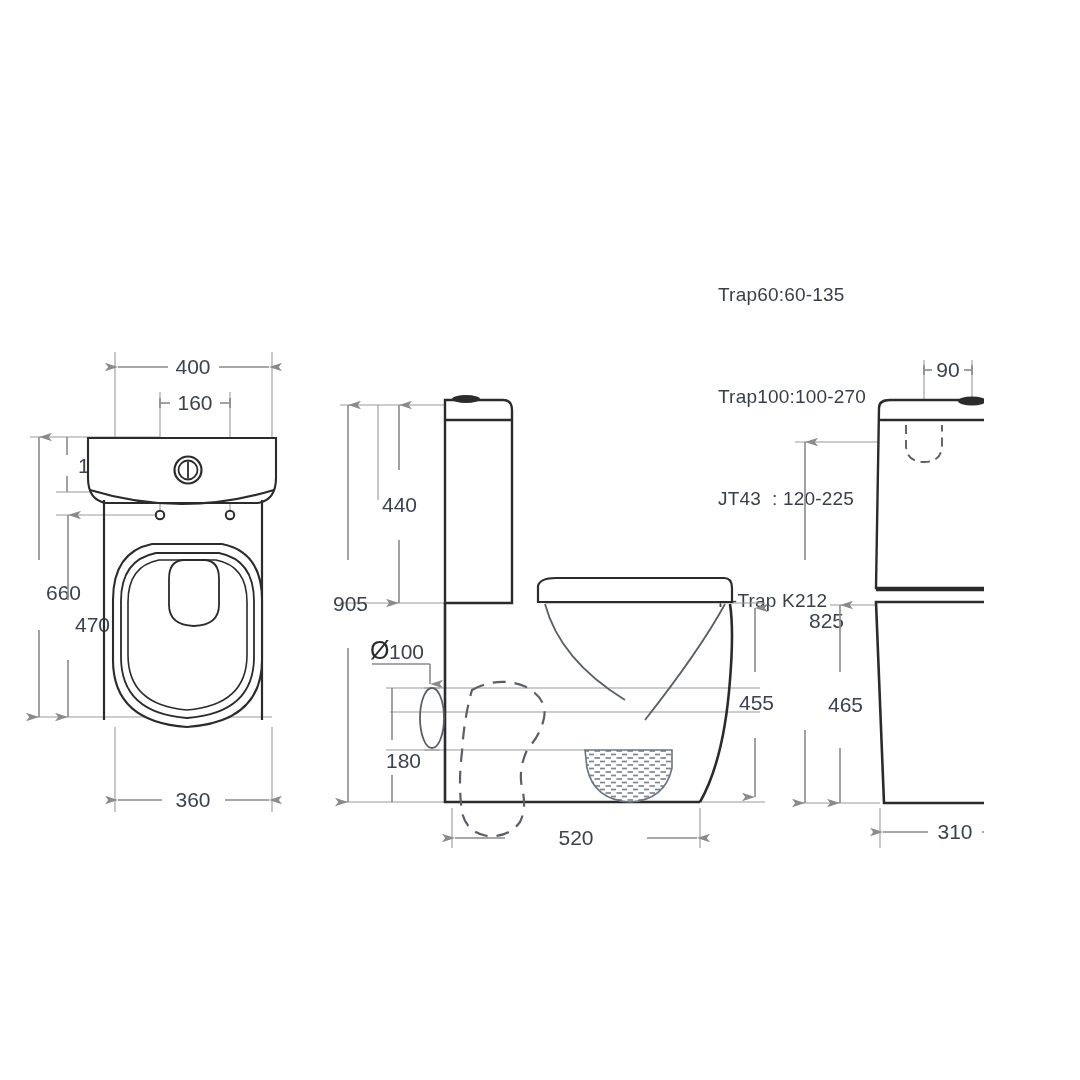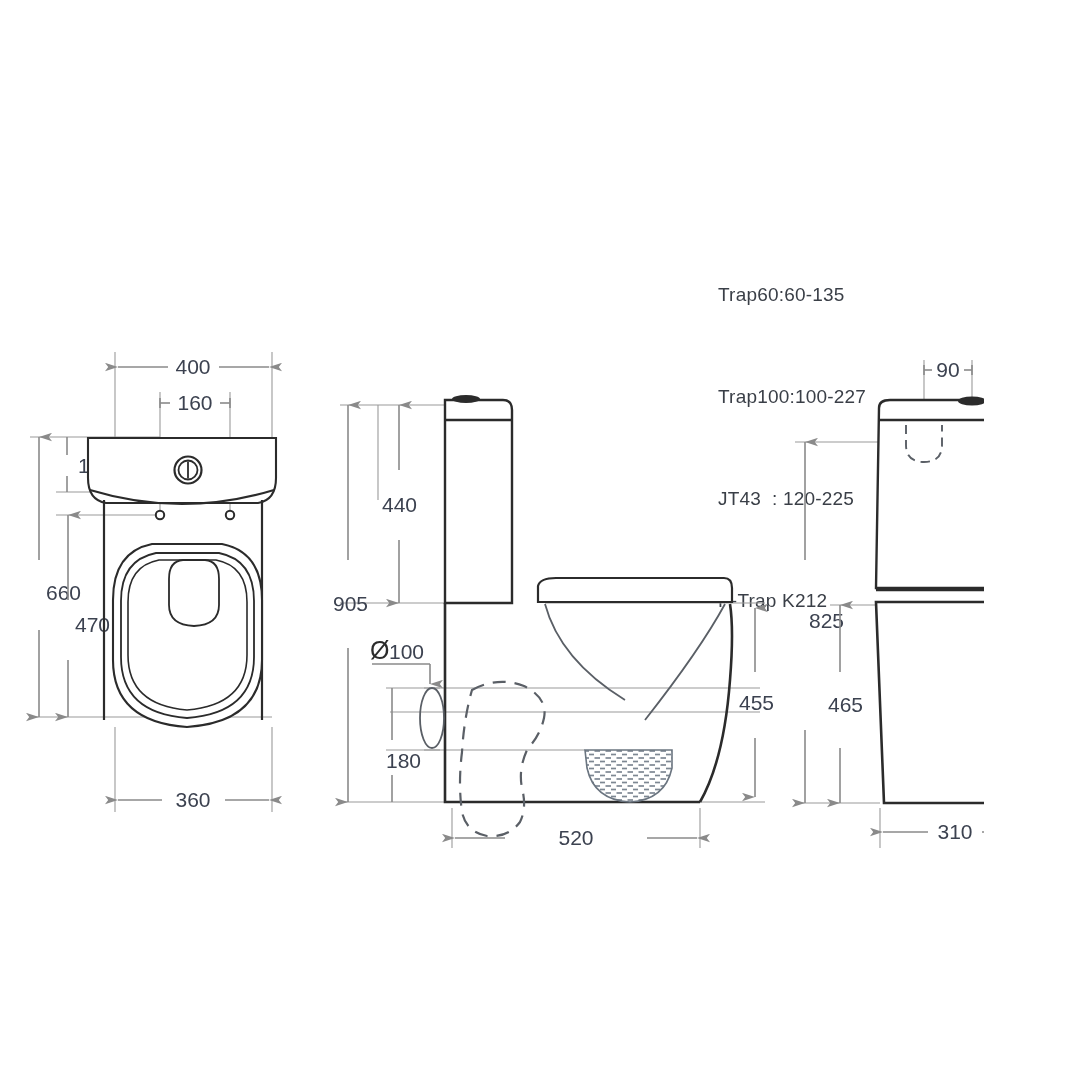--- a/index.html
+++ b/index.html
@@ -35,21 +35,21 @@
   .note-line { display: block; }
   
 </style>
 </head>
 <body>
 
 <div id="page">
 
   <div class="notes">
     <span class="note-line">Trap60:60-135</span>
-    <span class="note-line">Trap100:100-227</span>
+    <span class="note-line">Trap100:100-270</span>
     <span class="note-line">JT43  : 120-225</span>
     <span class="note-line">P-Trap K212</span>
   </div>
 
   <svg id="drawing" viewBox="0 0 1080 1080">
     <defs>
       <marker id="arrIn" markerWidth="14" markerHeight="9" refX="13" refY="4.5" orient="auto" markerUnits="userSpaceOnUse">
         <path d="M13,4.5 L0,0.3 L3.2,4.5 L0,8.7 Z" fill="#8a8a8a"></path>
       </marker>
       <marker id="arrInV" markerWidth="9" markerHeight="14" refX="4.5" refY="13" orient="auto" markerUnits="userSpaceOnUse">

